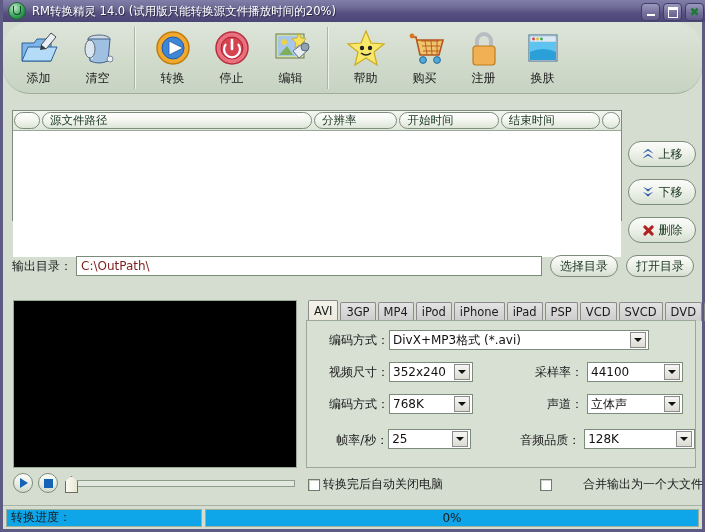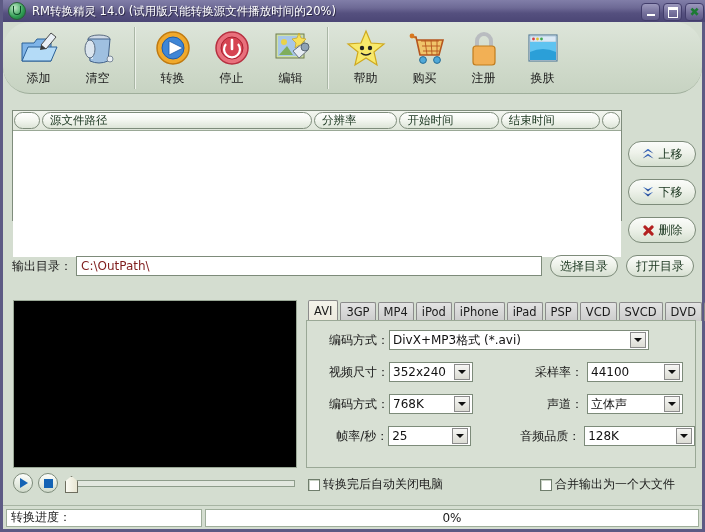--- a/index.html
+++ b/index.html
@@ -194,31 +194,31 @@
   .dtri{width:0;height:0;border-left:4px solid transparent;border-right:4px solid transparent;border-top:4px solid #111;}
 
   
   .cbrow{position:absolute;top:476px;display:flex;align-items:center;font-size:12px;color:#1a1a1a;white-space:nowrap;}
   .cbox{
     width:12px;height:12px;background:#ffffff;border:1px solid #6f7d6c;
     box-sizing:border-box;margin-right:3px;flex:none;
     box-shadow:inset 1px 1px 0 #c9d2c5;
   }
   .cb-shutdown{left:305px;}
-  .cb-merge{left:537px;}
+  .cb-merge{left:537px;gap:28px;}
 
   
   .statusbar{
     position:absolute;left:0px;bottom:0px;width:699px;height:24px;
     background:#d4ddd0;border-top:1px solid #a7b4a3;box-sizing:border-box;
     display:flex;align-items:center;padding:2px 3px;gap:3px;
   }
   .sb-panel{
     height:18px;box-sizing:border-box;
-    border:1px solid #9fae9b;background:#ffffff;
+    border:1px solid #9fae9b;background:#0ea5e9;
     display:flex;align-items:center;font-size:12px;color:#1a1a1a;
     padding:0 4px;
   }
   .sb-left{width:196px;}
   .sb-right{flex:1;justify-content:center;}
 </style>
 </head>
 <body>
 
 <div class="window">
@@ -462,21 +462,21 @@
       </div>
       <div class="slabel" style="width:110px;padding-right:4px;">声道：</div>
       <div class="combo" style="width:96px;">
         <span class="cval">立体声</span>
         <span class="arrowbox">
             <i class="dtri"></i>
           </span>
       </div>
     </div>
 
-    <div class="srow" style="padding-left:10px;">
+    <div class="srow" style="padding-left:10px;align-items:flex-end;">
       <div class="slabel" style="width:72px;">帧率/秒：</div>
       <div class="combo" style="width:84px;">
         <span class="cval">25</span>
         <span class="arrowbox">
             <i class="dtri"></i>
           </span>
       </div>
       <div class="slabel" style="width:110px;padding-right:4px;">音频品质：</div>
       <div class="combo" style="width:112px;">
         <span class="cval">128K</span>

